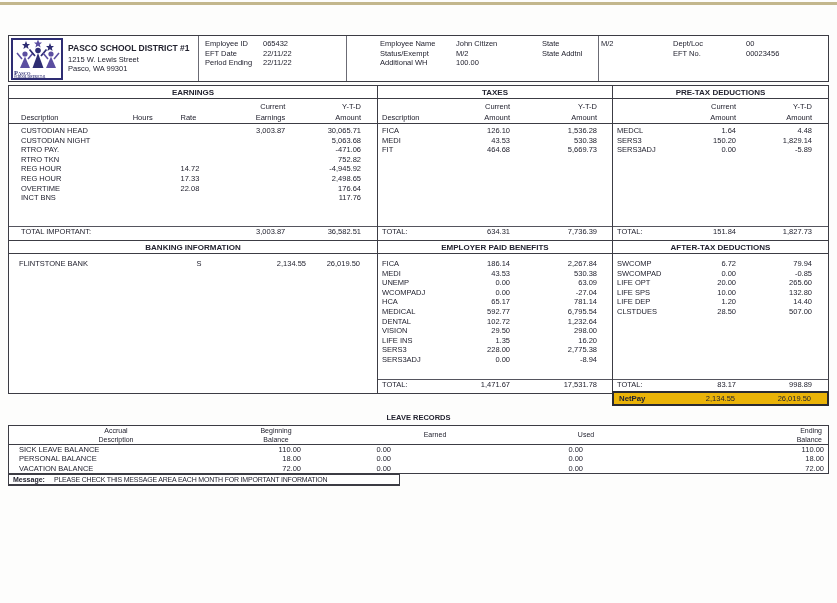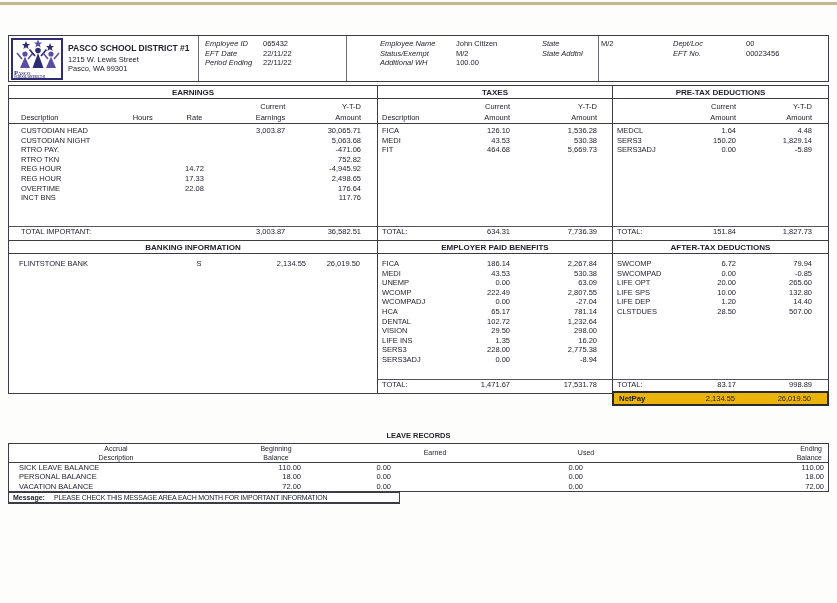--- a/index.html
+++ b/index.html
@@ -11,21 +11,21 @@
   .sheet { position:absolute; left:8px; top:35px; width:821px; font-size:7.5px; }
 
   
   .hdr { position:relative; height:47px; border:1.5px solid #3c3c44; background:#fff; }
   .logo { position:absolute; left:2px; top:2px; width:52px; height:42px; }
   .dist { position:absolute; left:59px; top:8px; line-height:9.5px; }
   .dist-name { font-weight:bold; font-size:8.5px; margin-bottom:1px; }
   .vline { position:absolute; top:0; bottom:0; width:1px; background:#6b6b74; }
   .hg { position:absolute; top:3px; line-height:9.6px; white-space:nowrap; }
   .hrow { display:flex; }
-  .hlabel { display:inline-block;font-style:italic; }
+  .hlabel { display:inline-block; }
   .wA { width:58px; } .wB { width:104px;padding-left:28px; } .wC { width:59px; } .wD { width:73px; }
 
   
   .main { margin-top:3px; border:1.5px solid #3c3c44; background:#fff; }
   .band { display:flex; }
   .band1 { height:155px; border-bottom:1.5px solid #3c3c44; }
   .band2 { height:152px; }
   .col { display:flex; flex-direction:column; }
   .c1 { width:369px; border-right:1.5px solid #3c3c44; }
   .c2 { width:235px; border-right:1.5px solid #3c3c44; }
@@ -34,21 +34,21 @@
                border-bottom:1px solid #3c3c44; }
   .sub { border-bottom:1.5px solid #3c3c44; padding-top:2px; }
   .sub .hl { line-height:11px; }
   .rows { flex:1; overflow:hidden; padding-top:2px; }
   .band2 .rows { padding-top:5px; }
   .total { border-top:1px solid #55555e; height:14px; line-height:13px; margin-top:auto; }
 
   
   .erow { display:flex; line-height:9.6px; padding:0 16px 0 12px; white-space:nowrap; }
   .e-desc { width:112px; } .e-hours { width:48px; text-align:left; }
-  .e-rate { width:28px; text-align:center; } .e-cur { width:77px; text-align:right; }
+  .e-rate { width:28px; text-align:left; } .e-cur { width:77px; text-align:right; }
   .e-ytd { width:76px; text-align:right; }
   .brow { display:flex; line-height:9.6px; padding:0 17px 0 10px; white-space:nowrap; }
   .b-name { width:130px; } .b-type { width:100px; text-align:center; }
   .b-cur { width:57px; text-align:right; } .b-ytd { flex:1; text-align:right; }
 
   
   .trow { display:flex; line-height:9.6px; padding:0 15px 0 4px; white-space:nowrap; }
   .t-desc { flex:1; } .t-cur { width:74px; text-align:right; } .t-ytd { width:87px; text-align:right; }
 
   
@@ -56,21 +56,21 @@
   .p-desc { flex:1; } .p-cur { width:66px; text-align:right; } .p-ytd { width:76px; text-align:right; }
 
   
   .netpay { position:absolute; left:604px; top:356px; width:217px; height:15px;
             border:2px solid #2a2a32; background:#eab308; display:flex; align-items:center;
             padding:0 16px 0 5px; }
   .np-label { flex:1; font-weight:bold; font-size:7.8px; }
   .np-cur { width:66px; text-align:right; } .np-ytd { width:76px; text-align:right; }
 
   
-  .leave-title { margin-top:37px; text-align:center; font-weight:bold; font-size:7.5px; line-height:10px; }
+  .leave-title { margin-top:19px; text-align:center; font-weight:bold; font-size:7.5px; line-height:10px; }
   .leave-box { margin-top:2px; border:1.5px solid #3c3c44; background:#fff; }
   .lhead { position:relative; height:19px; border-bottom:1.5px solid #3c3c44; font-size:7px; line-height:8.6px; }
   .lh { position:absolute; top:1px; text-align:center; }
   .lh-accrual { left:57px; width:100px; }
   .lh-beginning { left:217px; width:100px; }
   .lh-earned { left:386px; width:80px; top:5px; }
   .lh-used { left:537px; width:80px; top:5px; }
   .lh-ending { right:6px; width:60px; text-align:right; }
   .lrow { display:flex; line-height:9.4px; padding:0 4px 0 10px; white-space:nowrap; }
   .l-desc { width:210px; } .l-beg { width:72px; text-align:right; } .l-earn { width:90px; text-align:right; }
@@ -368,33 +368,33 @@
                 <span class="t-desc">MEDI</span>
                 <span class="t-cur">43.53</span>
                 <span class="t-ytd">530.38</span>
               </div>
               <div class="trow">
                 <span class="t-desc">UNEMP</span>
                 <span class="t-cur">0.00</span>
                 <span class="t-ytd">63.09</span>
               </div>
               <div class="trow">
-                <span class="t-desc">WCOMP</span>
-                <span class="t-cur">222.49</span>
-                <span class="t-ytd">2,807.55</span>
-              </div>
-              <div class="trow">
                 <span class="t-desc">WCOMPADJ</span>
                 <span class="t-cur">0.00</span>
                 <span class="t-ytd">-27.04</span>
               </div>
               <div class="trow">
                 <span class="t-desc">HCA</span>
                 <span class="t-cur">65.17</span>
                 <span class="t-ytd">781.14</span>
+              </div>
+              <div class="trow">
+                <span class="t-desc">MEDICAL</span>
+                <span class="t-cur">592.77</span>
+                <span class="t-ytd">6,795.54</span>
               </div>
               <div class="trow">
                 <span class="t-desc">DENTAL</span>
                 <span class="t-cur">102.72</span>
                 <span class="t-ytd">1,232.64</span>
               </div>
               <div class="trow">
                 <span class="t-desc">VISION</span>
                 <span class="t-cur">29.50</span>
                 <span class="t-ytd">298.00</span>

